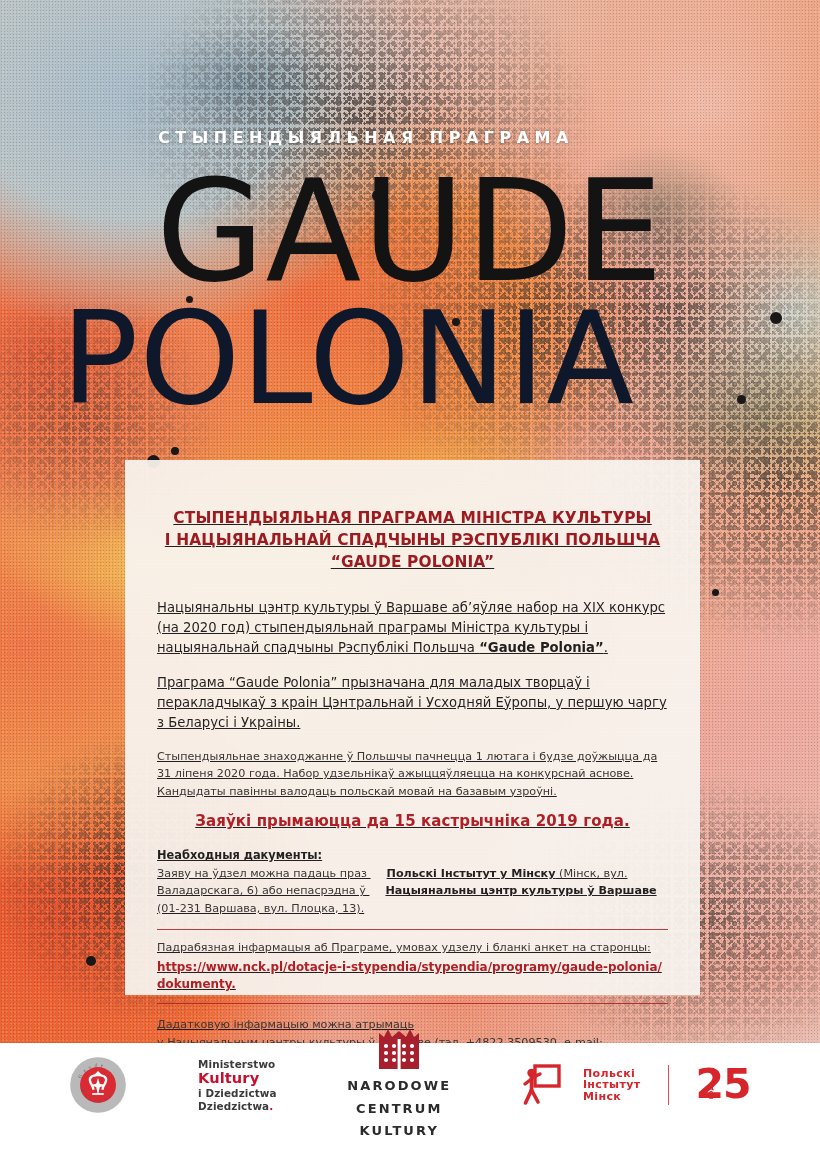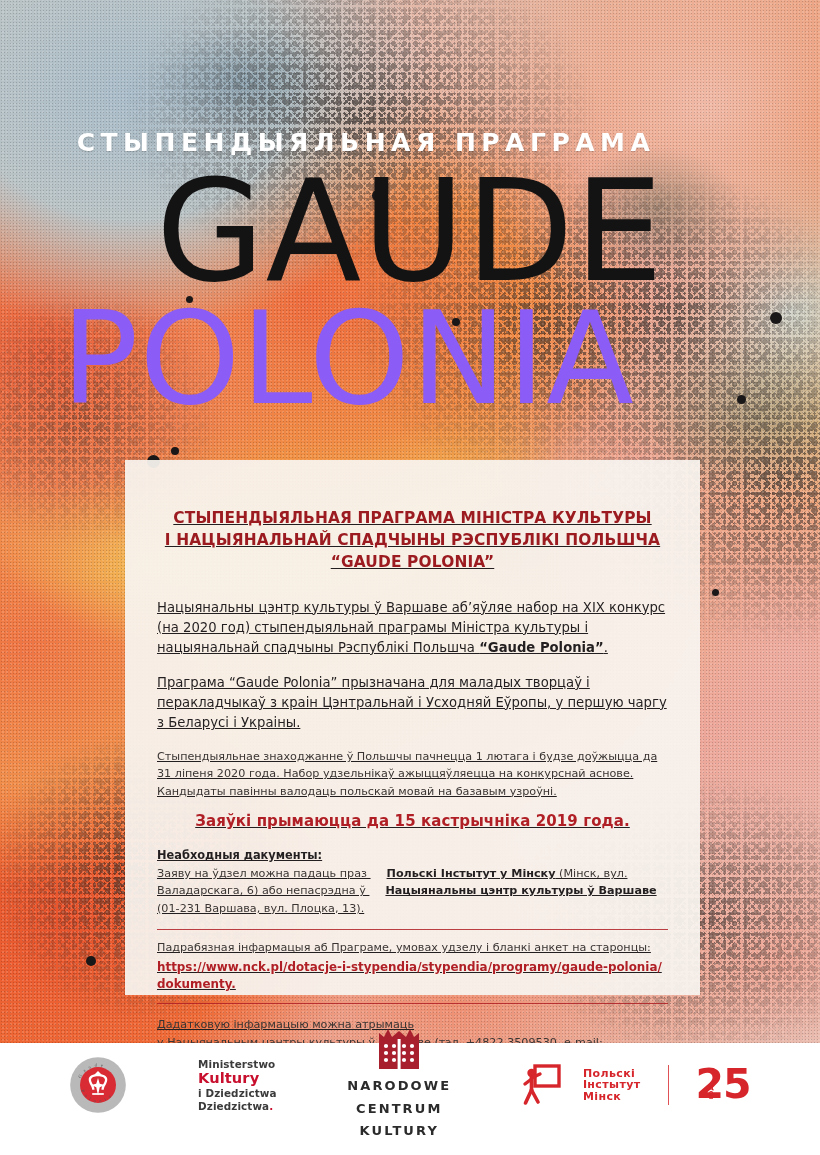--- a/index.html
+++ b/index.html
@@ -76,31 +76,31 @@
       radial-gradient(rgba(255,255,255,.26) 35%, transparent 36%);
     background-size:3px 3px, 4px 4px;
     background-position:0 0, 1px 2px;
     opacity:.55;
   }
   .blob{position:absolute;border-radius:50%;background:#1a1718;}
 
   
   .kicker{
     position:absolute;left:0;top:128px;width:732px;text-align:center;
-    color:#ffffff;font-size:25px;font-weight:bold;letter-spacing:5.5px;
+    color:#ffffff;font-size:16px;font-weight:bold;letter-spacing:5.5px;
     text-shadow:0 1px 2px rgba(0,0,0,.18);
   }
   .title-gaude{
     position:absolute;left:0;top:168px;width:820px;text-align:center;
     color:#141313;font-size:140px;line-height:.92;font-weight:normal;
     letter-spacing:1px;
   }
   .title-polonia{
     position:absolute;left:0;top:300px;width:696px;text-align:center;
-    color:#8b5cf6;font-size:128px;line-height:.92;font-weight:normal;
+    color:#0f172a;font-size:128px;line-height:.92;font-weight:normal;
     letter-spacing:1px;
   }
 
   
   .panel{
     position:absolute;left:125px;top:460px;width:575px;height:535px;
     background:rgba(248,243,238,.94);
     box-shadow:0 0 0 0 rgba(0,0,0,0);
   }
   .panel-inner{padding:48px 32px 0 32px;color:#231f20;text-decoration:underline;}

